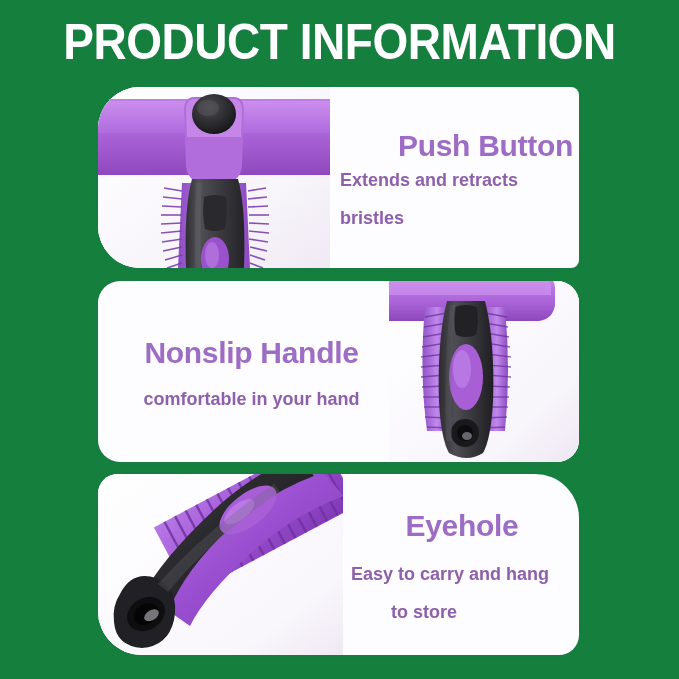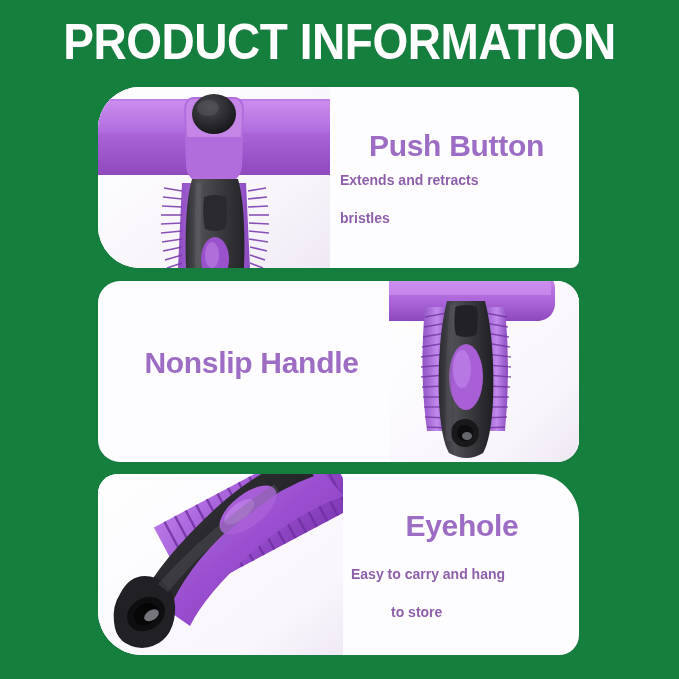--- a/index.html
+++ b/index.html
@@ -93,30 +93,30 @@
     color: #9d6cc4;
     font-size: 30px;
     font-weight: bold;
     line-height: 36px;
     letter-spacing: -0.3px;
     white-space: nowrap;
   }
 
   .card-body-line {
     color: #8e60ab;
-    font-size: 14px;
+    font-size: 18px;
     font-weight: bold;
     line-height: 20px;
     white-space: nowrap;
   }
 
   
   #card-1 .card-photo { width: 232px; }
   #card-1 .card-text  { padding-left: 10px; }
-  #card-1 .card-heading { text-align: center; margin-bottom: 6px; }
+  #card-1 .card-heading { text-align: right; margin-bottom: 6px; }
   #card-1 .card-body-line { text-align: left; }
   #card-1 .card-body-line + .card-body-line { margin-top: 18px; }
 
   
   #card-2 .card-photo { width: 190px; order: 2; }
   #card-2 .card-text  { order: 1; padding-left: 16px; padding-right: 0; }
   #card-2 .card-heading { text-align: center; margin-bottom: 18px; }
   #card-2 .card-body-line { text-align: center; }
   #card-2 .card-body-line + .card-body-line { margin-top: 18px; }
 
@@ -309,20 +309,21 @@
         <ellipse cx="76" cy="152" rx="14" ry="14" fill="#19191c"></ellipse>
         <ellipse cx="76" cy="152" rx="8" ry="8" fill="#0c0c0e"></ellipse>
         <ellipse cx="78" cy="155" rx="5" ry="4" fill="#8d8d95" opacity="0.7"></ellipse>
 
         <path d="M 61 24 Q 55 80 57 160 L 63 160 Q 61 80 67 24 Z" fill="#63636a" opacity="0.3"></path>
       </svg>
     </div>
 
     <div class="card-text">
       <div class="card-heading" style="color: rgb(157, 108, 196);">Nonslip Handle</div>
+      <div class="card-body-line" style="color: rgb(142, 96, 171);">comfortable in your hand</div>
     </div>
   </div>
 
   <div class="card" id="card-3" style="background: rgb(253, 252, 254);">
 
     <div class="card-photo">
       <svg class="photo-svg" width="245" height="181" viewBox="0 0 245 181">
         <defs>
           <linearGradient id="c3bg" x1="0" y1="0" x2="1" y2="1">
             <stop offset="0%" stop-color="#ffffff"></stop>

